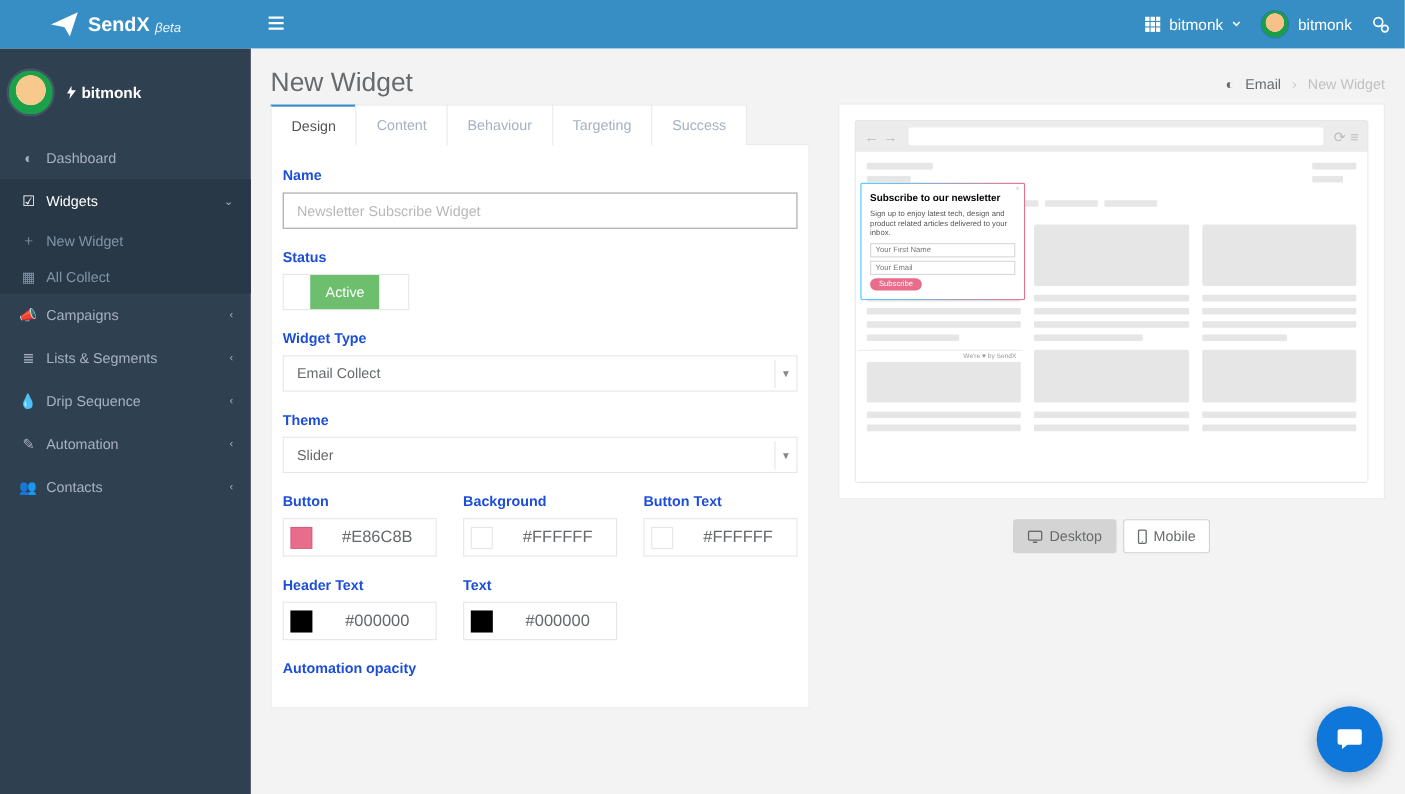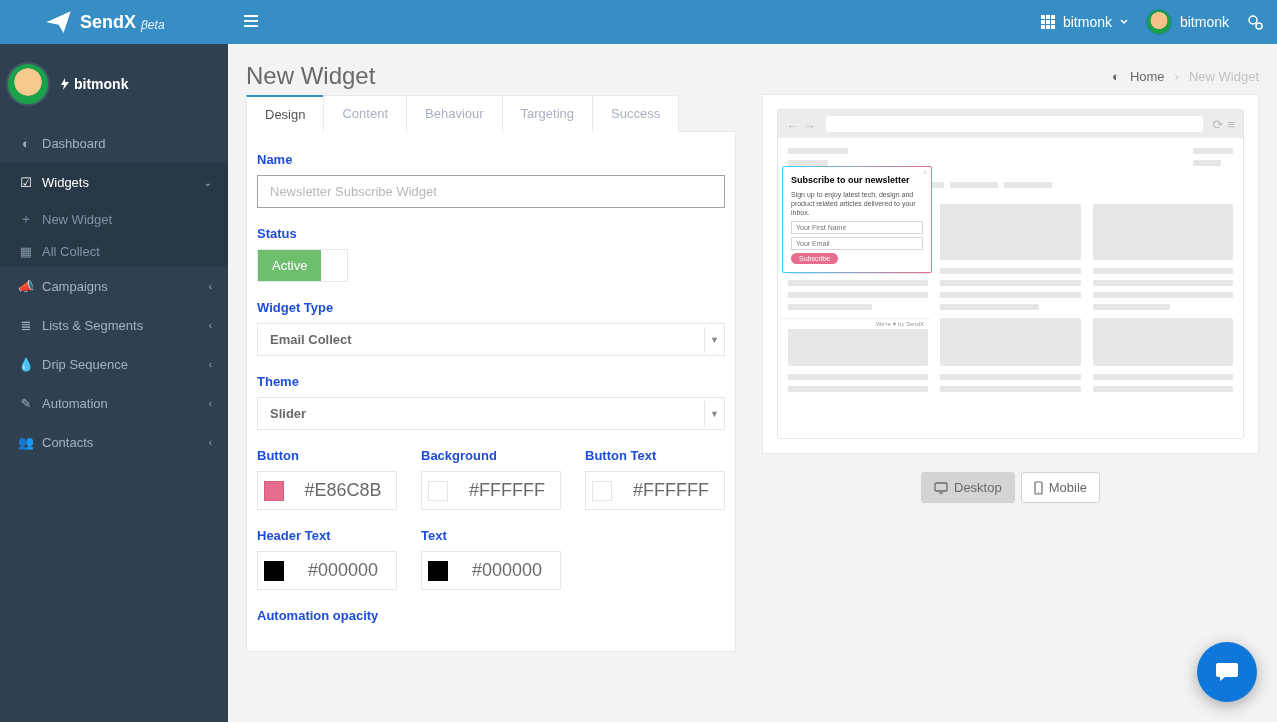--- a/index.html
+++ b/index.html
@@ -41,32 +41,32 @@
 .tabs { display: flex; border-bottom: 1px solid #e7eaec; }
 .tab { padding: 10px 18px; background: #fff; border: 1px solid #e7eaec; border-bottom: none; color: #A7B1C2; cursor: pointer; font-size: 13px; margin-right: -1px; position: relative; top: 1px; }
 .tab.active { color: #555; border-top: 2px solid #368ec5; }
 .pane { background: #fff; border: 1px solid #e7eaec; border-top: none; padding: 20px 10px 20px 10px; }
 
 .fg { margin-bottom: 18px; }
 .lbl { display: block; font-weight: 700; color: #1d4ed8; margin-bottom: 8px; font-size: 13px; }
 .inp { width: 100%; padding: 8px 12px; border: 1px solid #a3a3a3; font-size: 13px; color: #555; }
 .inp::placeholder { color: #b8b8b8; }
 .sel { width: 100%; border: 1px solid #e5e6e7; display: flex; align-items: center; cursor: pointer; }
-.sel-txt { flex: 1; padding: 8px 12px; font-weight: bold; }
+.sel-txt { flex: 1; padding: 8px 12px; }
 .sel-caret { width: 20px; border-left: 1px solid #e5e6e7; text-align: center; padding: 8px 0; color: #888; font-size: 9px; }
 
 .status-tg { display: inline-flex; border: 1px solid #e5e6e7; }
-.status-on { background: #6dbf6d; color: #fff; padding: 8px 14px; }
+.status-on { background: #6dbf6d; color: #fff; padding: 8px 14px; margin-left: 24px; }
 .status-off { background: #fff; width: 26px; }
 
 .color-row { display: flex; gap: 24px; }
 .color-row .fg { flex: 1; }
 .color-in { display: flex; border: 1px solid #e5e6e7; align-items: center; }
 .swatch { width: 20px; height: 20px; margin: 6px; border: 1px solid rgba(0,0,0,.1); }
-.color-in .cv { flex: 1; text-align: center; padding: 8px 0; font-size: 18px; }
+.color-in .cv { flex: 1; text-align: center; padding: 8px 0; font-size: 15px; }
 
 .pos-opts { display: flex; gap: 3px; }
 .pos-opt { width: 38px; height: 38px; border: 1px solid #e5e6e7; background: #fff; position: relative; cursor: pointer; }
 .pos-opt.active { border-color: #6dbf6d; }
 .pos-opt .mark { position: absolute; background: #d6d6d6; }
 .pos-opt.active .mark { background: #6dbf6d; }
 .pos-left .mark { left: 0; top: 4px; bottom: 4px; width: 5px; }
 .pos-right .mark { right: 0; top: 4px; bottom: 4px; width: 5px; }
 .pos-bl .mark { left: 4px; bottom: 0; width: 14px; height: 5px; }
 .pos-br .mark { right: 4px; bottom: 0; width: 14px; height: 5px; }
@@ -198,21 +198,21 @@
     <span>Contacts</span>
     <span class="chev">‹</span>
   </div>
 </div>
 
 <div class="main">
   <div class="page-head">
     <h1 class="page-title">New Widget</h1>
     <div class="breadcrumb">
       <span>◐</span>
-      <span>Home</span>
+      <span>Email</span>
       <span class="sep">›</span>
       <span class="cur">New Widget</span>
     </div>
   </div>
 
   <div class="content-row">
 
     <div class="tabbox">
       <div class="tabs">
         <div class="tab active"><span>Design</span></div>

